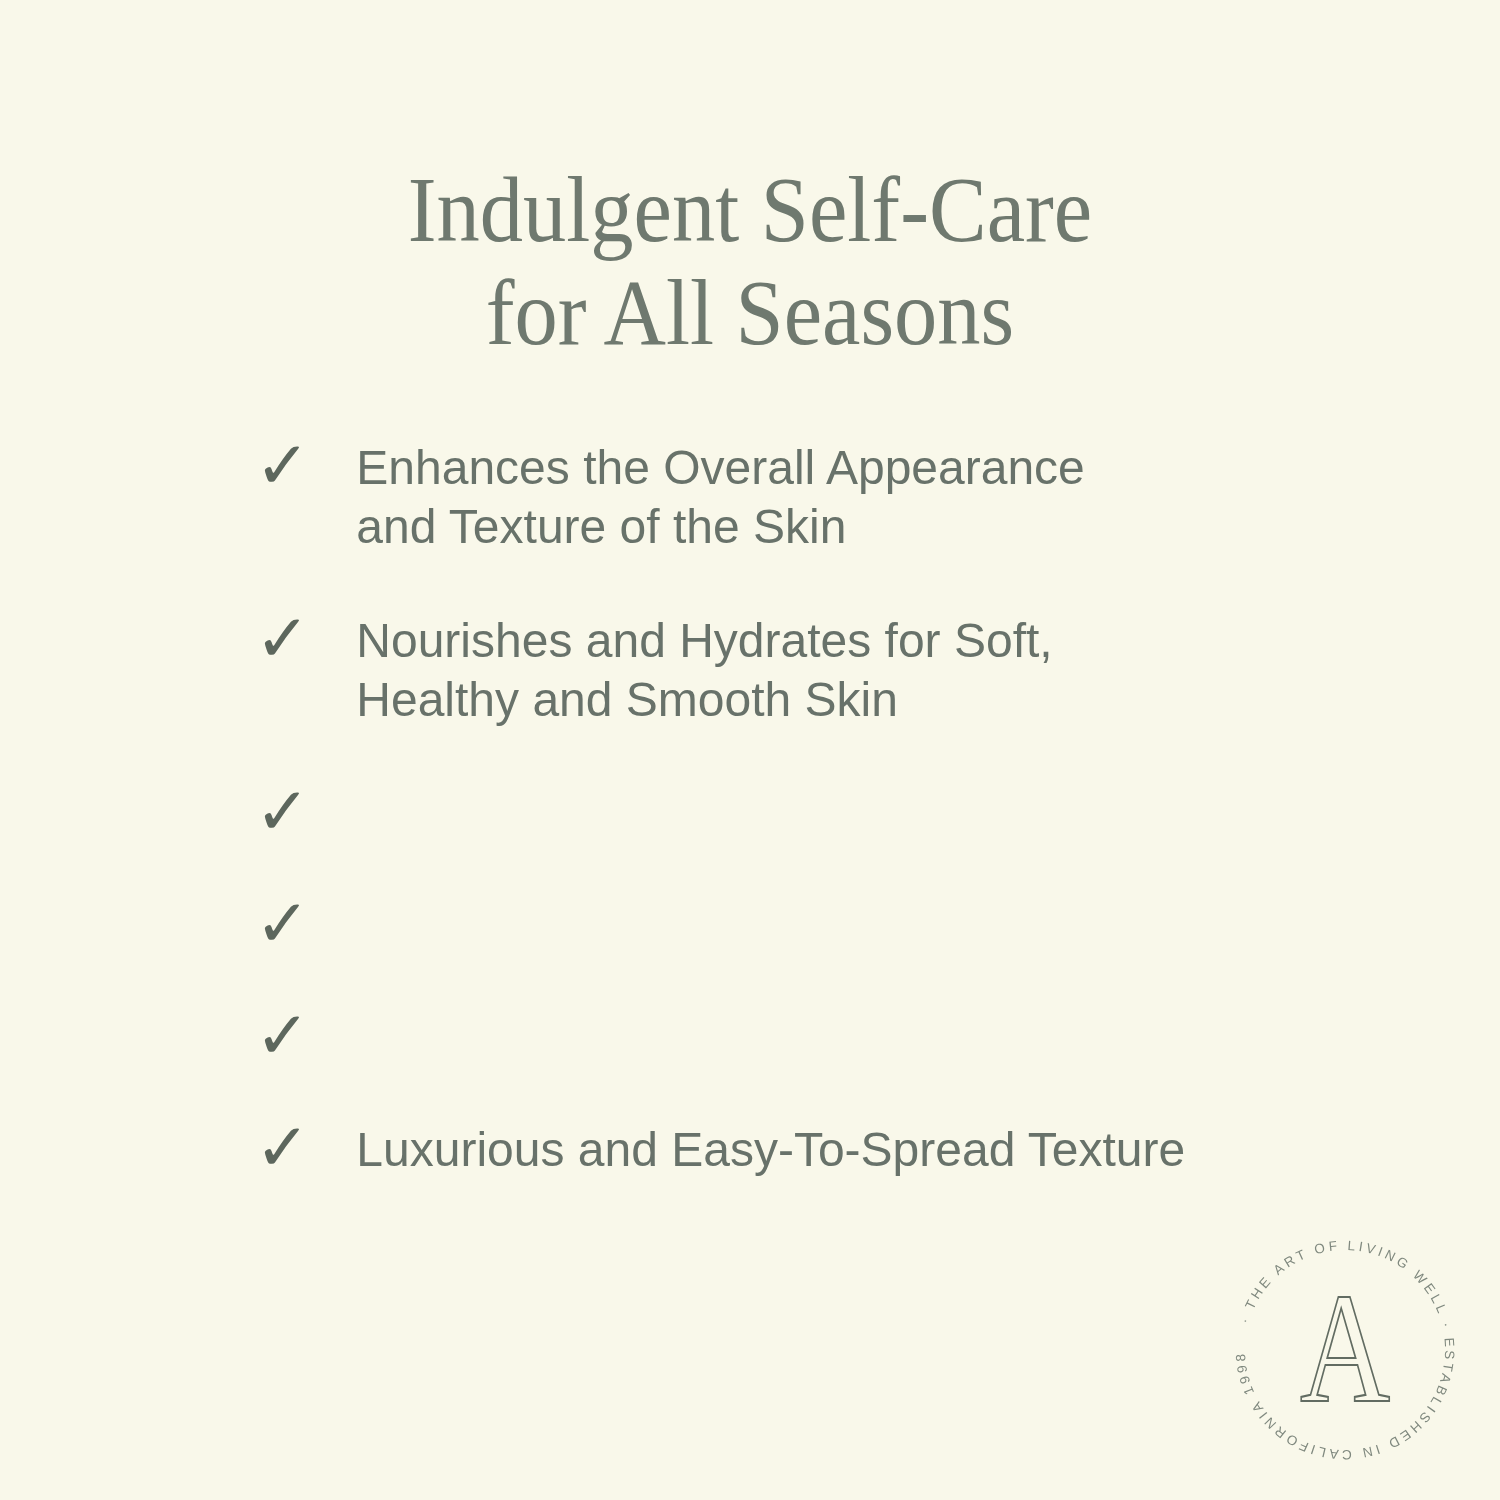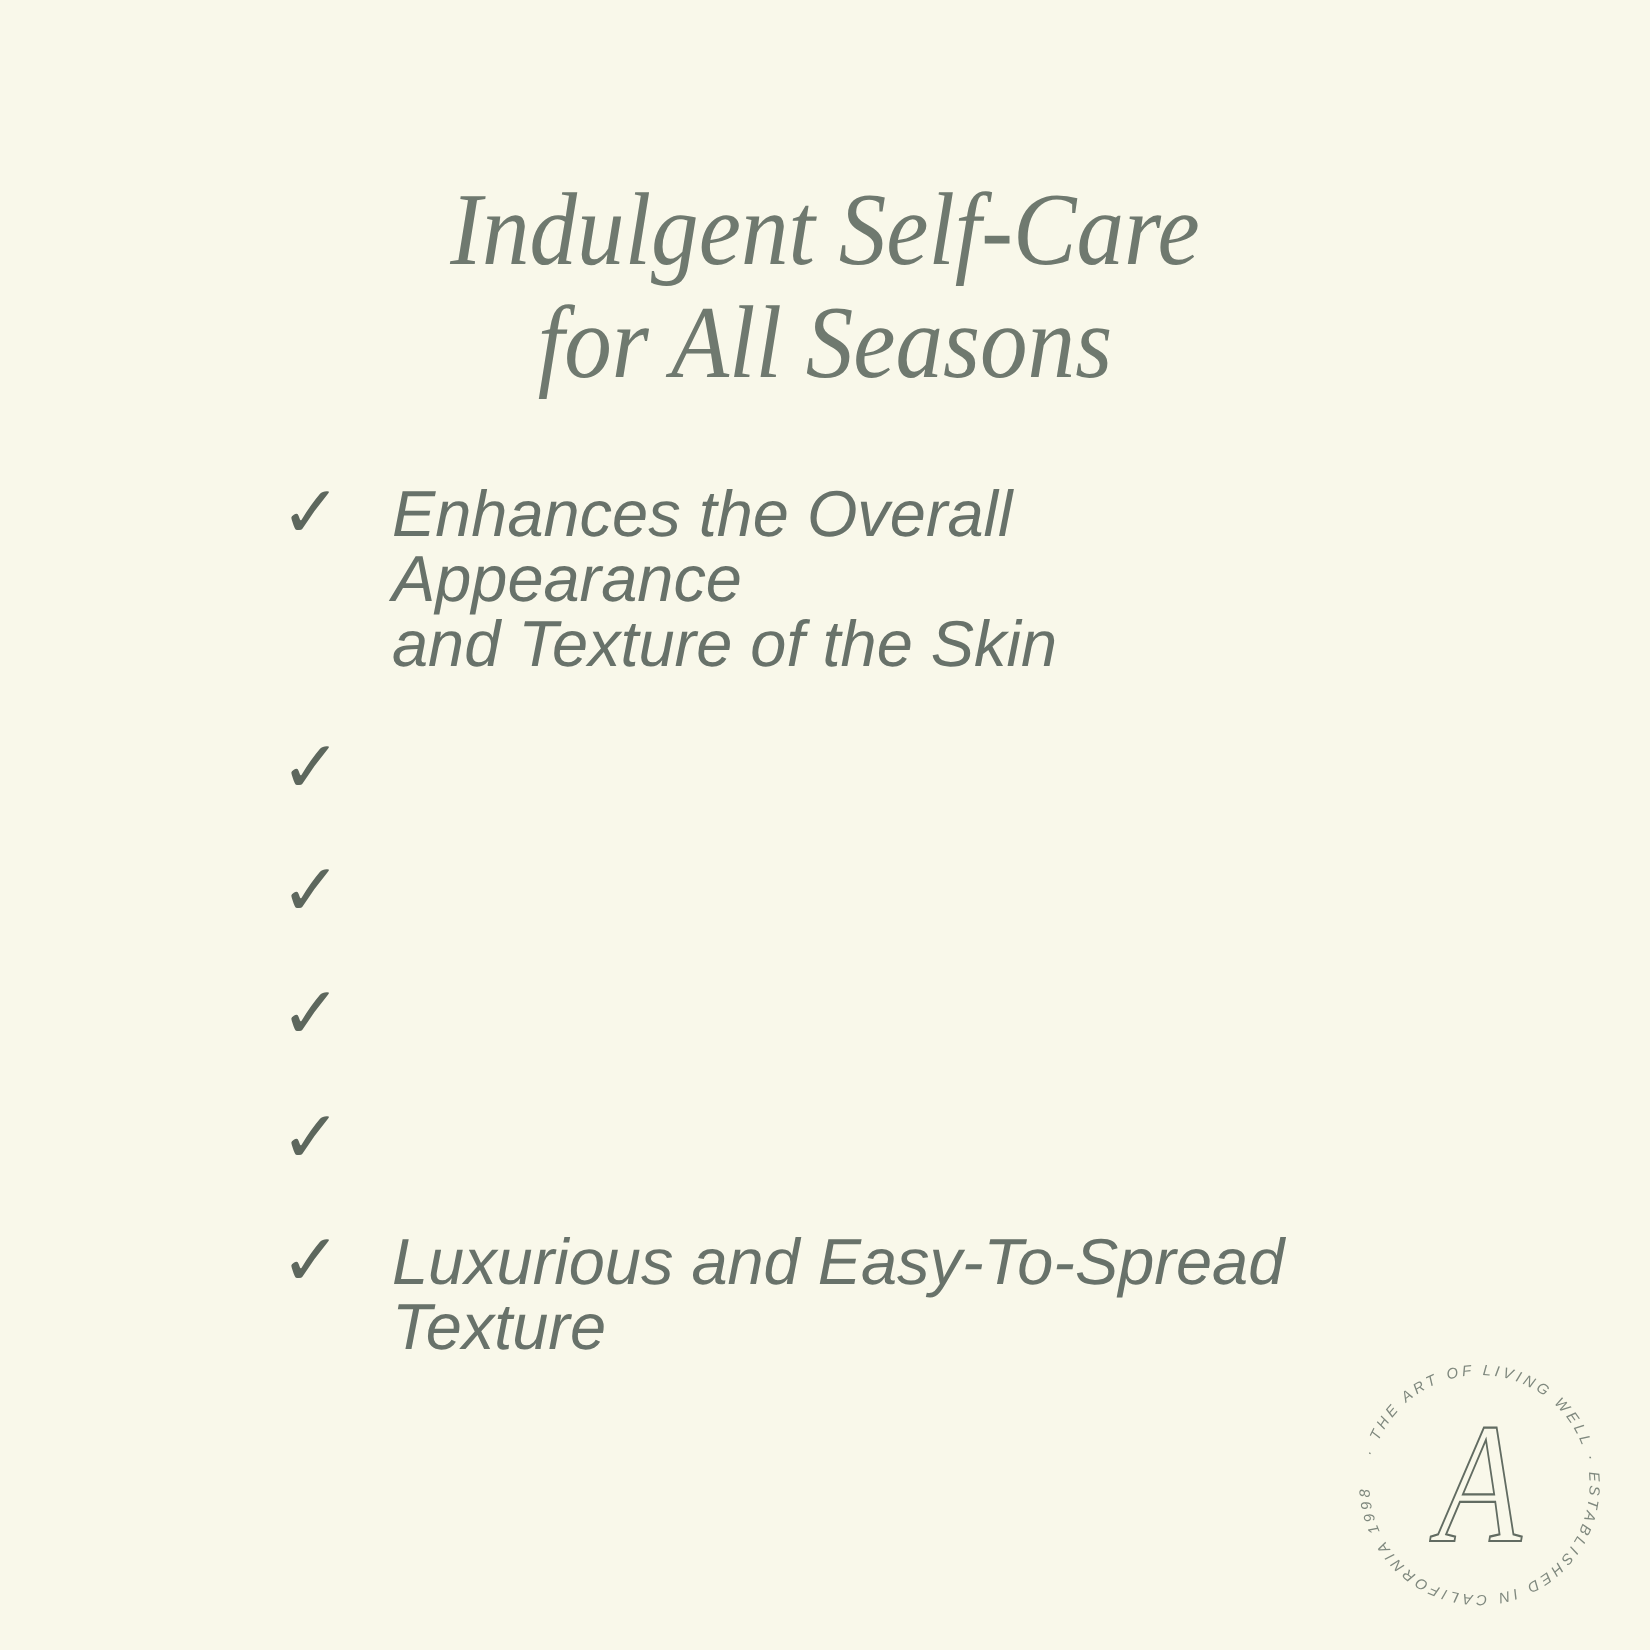--- a/index.html
+++ b/index.html
@@ -10,21 +10,20 @@
     width: 1500px;
     height: 1500px;
     background: #f9f8ea;
     position: relative;
     overflow: hidden;
     font-family: "Liberation Sans", sans-serif;
   }
   .panel {
     position: absolute;
     inset: 0;
-    font-style: italic;
   }
   .title {
     position: absolute;
     top: 158px;
     left: 0;
     width: 100%;
     margin: 0;
     text-align: center;
     font-family: "Liberation Serif", serif;
     font-weight: 400;
@@ -54,21 +53,21 @@
   }
   .check {
     font-family: "DejaVu Sans", sans-serif;
     font-size: 66px;
     line-height: 59px;
     color: #5d675d;
     flex: 0 0 auto;
     margin-top: -2px;
   }
   .benefit-text {
-    font-size: 59px;
+    font-size: 48px;
     line-height: 59px;
     color: #68726a;
     white-space: pre-line;
   }
   .logo {
     position: absolute;
     left: 1195px;
     top: 1200px;
     width: 300px;
     height: 300px;
@@ -98,20 +97,22 @@
   </h1>
 
   <ul class="benefits">
     <li class="benefit">
       <span class="check">✓</span>
       <span class="benefit-text">Enhances the Overall Appearance
 and Texture of the Skin</span>
     </li>
     <li class="benefit">
       <span class="check">✓</span>
+      <span class="benefit-text">Nourishes and Hydrates for Soft,
+Healthy and Smooth Skin</span>
     </li>
     <li class="benefit">
       <span class="check">✓</span>
     </li>
     <li class="benefit">
       <span class="check">✓</span>
     </li>
     <li class="benefit">
       <span class="check">✓</span>
     </li>

